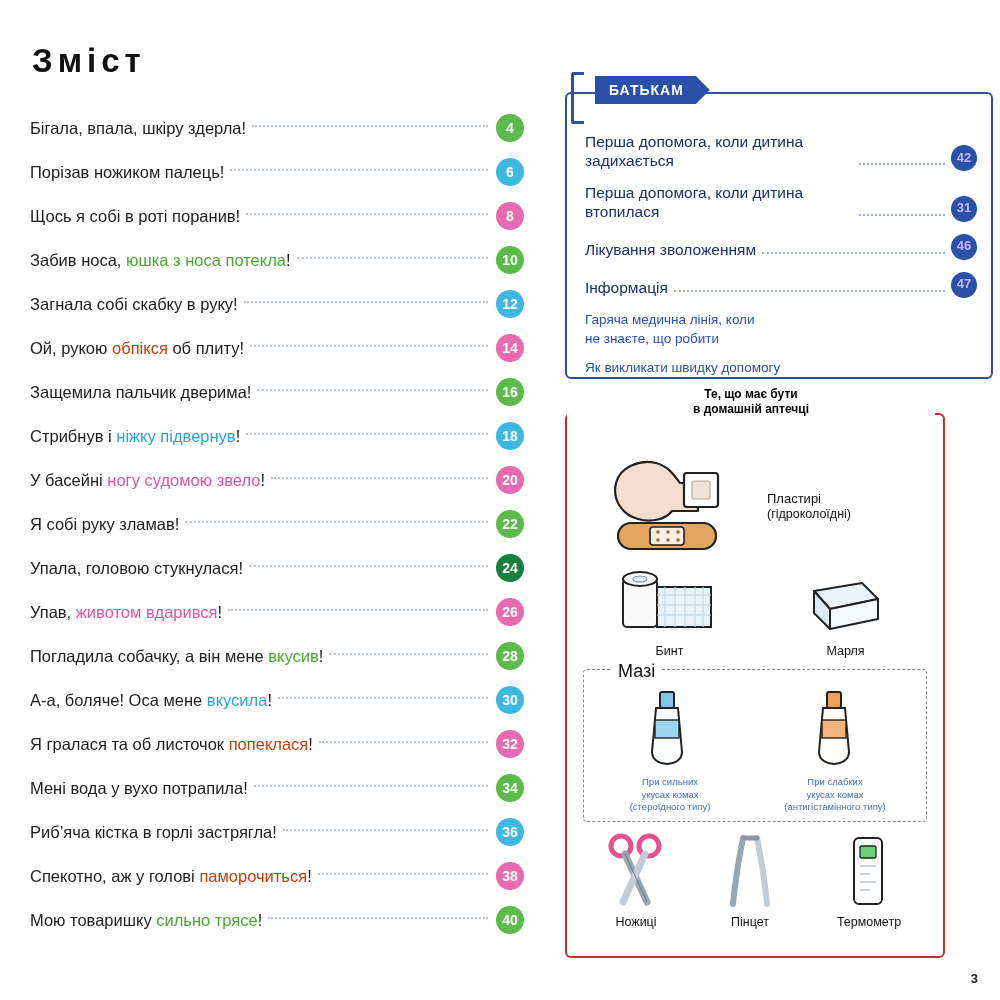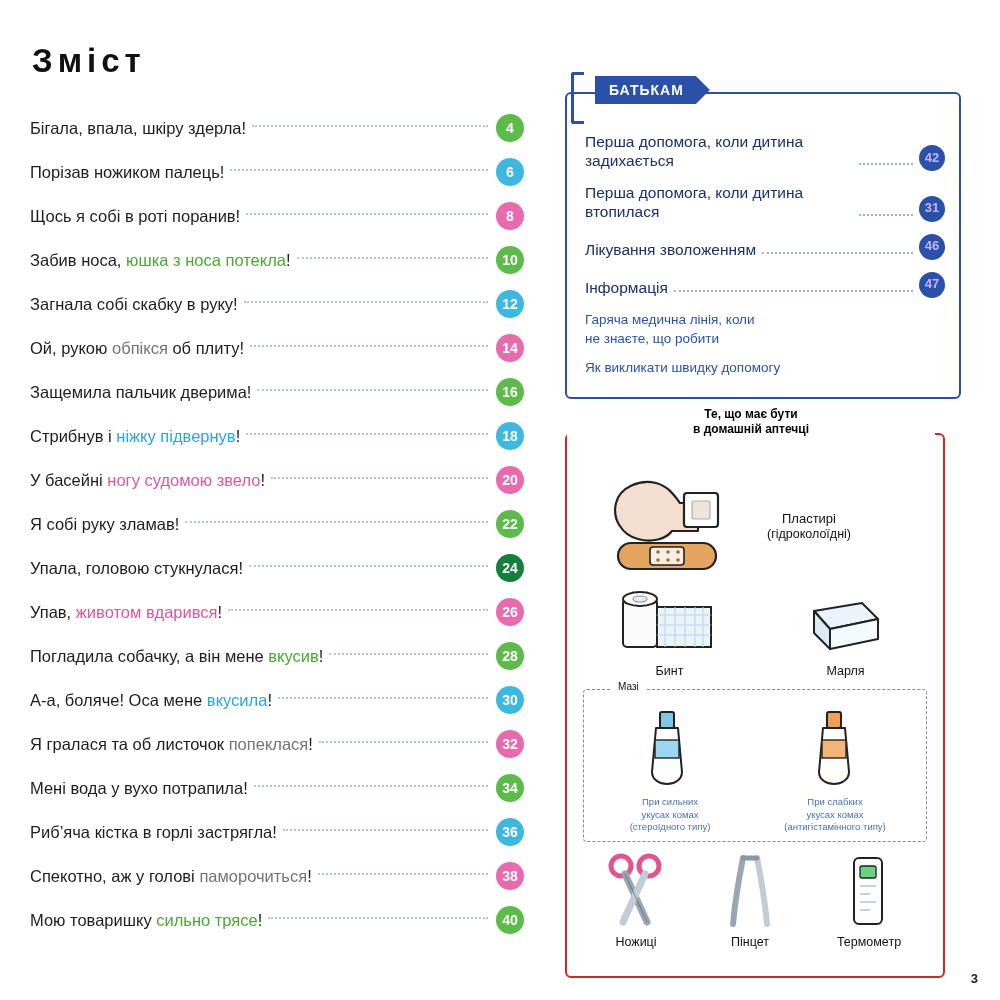--- a/index.html
+++ b/index.html
@@ -66,39 +66,39 @@
     font-size: 14px;
     font-weight: bold;
     display: flex;
     align-items: center;
     justify-content: center;
     margin-right: 6px;
   }
   .hl-green { color: #4aa832; }
   .hl-pink  { color: #e0559b; }
   .hl-blue  { color: #2aa6dc; }
-  .hl-red   { color: #737373; }
+  .hl-red   { color: #c2410c; }
 
   
   .right-col {
     position: absolute;
     left: 565px;
     top: 92px;
     width: 400px;
   }
 
   
   .parents-box {
     position: relative;
     border: 2px solid #2f4fa3;
     border-radius: 6px;
     background: #fff;
-    padding: 38px 14px 20px 18px;
+    padding: 38px 14px 0 18px;
     box-sizing: border-box;
-    width: 396px;
+    width: 428px;
   }
   .parents-tab {
     position: absolute;
     top: -18px;
     left: 28px;
     height: 28px;
     background: #2a50a8;
     color: #fff;
     font-size: 14px;
     font-weight: bold;
@@ -189,36 +189,36 @@
     justify-content: space-around;
     align-items: flex-end;
     margin-bottom: 10px;
   }
   .kit-item {
     text-align: center;
     font-size: 12.5px;
     color: #111;
     line-height: 1.2;
   }
-  .kit-item .cap { margin-top: 5px; display: block; text-align: center; }
+  .kit-item .cap { margin-top: 5px; display: block; }
 
   .ointments {
     border: 1.5px dashed #888;
     border-radius: 4px;
     margin: 6px 4px 10px 4px;
     padding: 16px 6px 8px 6px;
     position: relative;
   }
   .ointments-label {
     position: absolute;
     top: -9px;
     left: 28px;
     background: #fff;
     padding: 0 6px;
-    font-size: 10px;
+    font-size: 18px;
     color: #111;
   }
   .oint-row {
     display: flex;
     justify-content: space-around;
     align-items: flex-end;
   }
   .oint-cap {
     font-size: 9.5px;
     color: #4a6fae;

